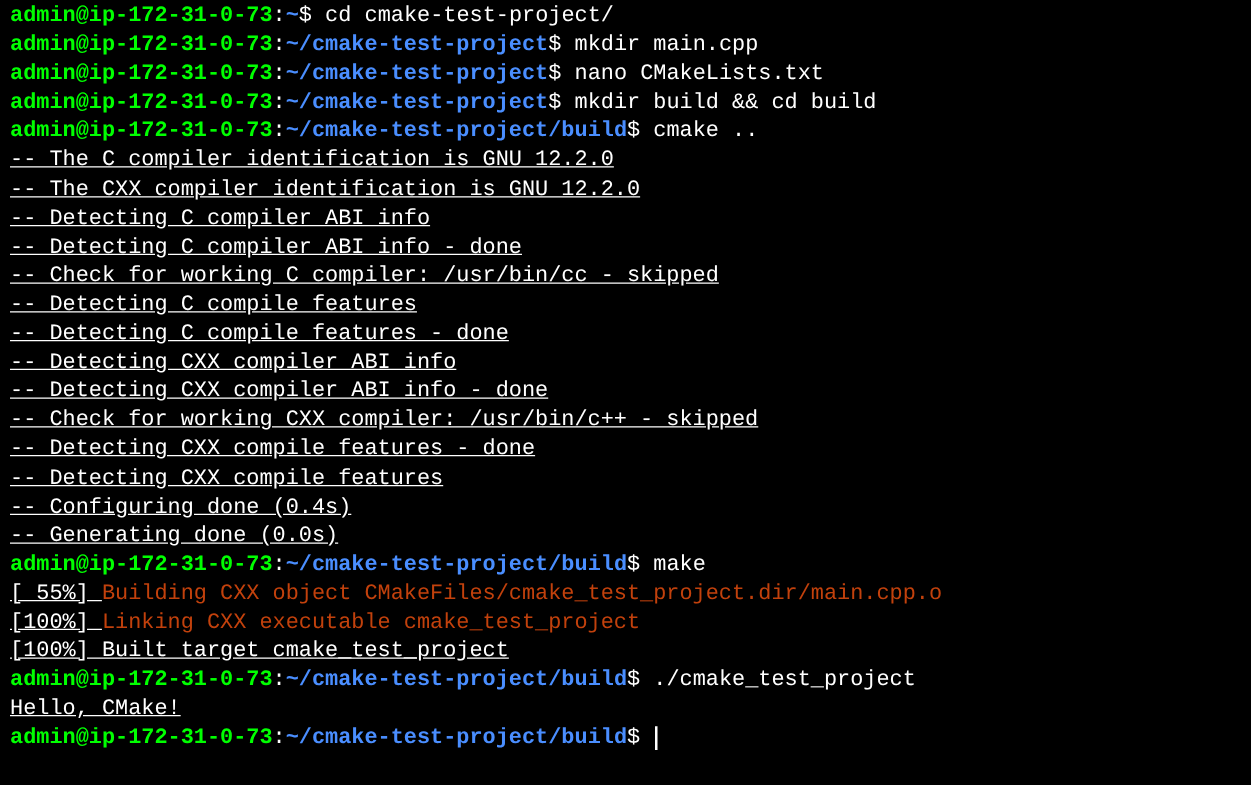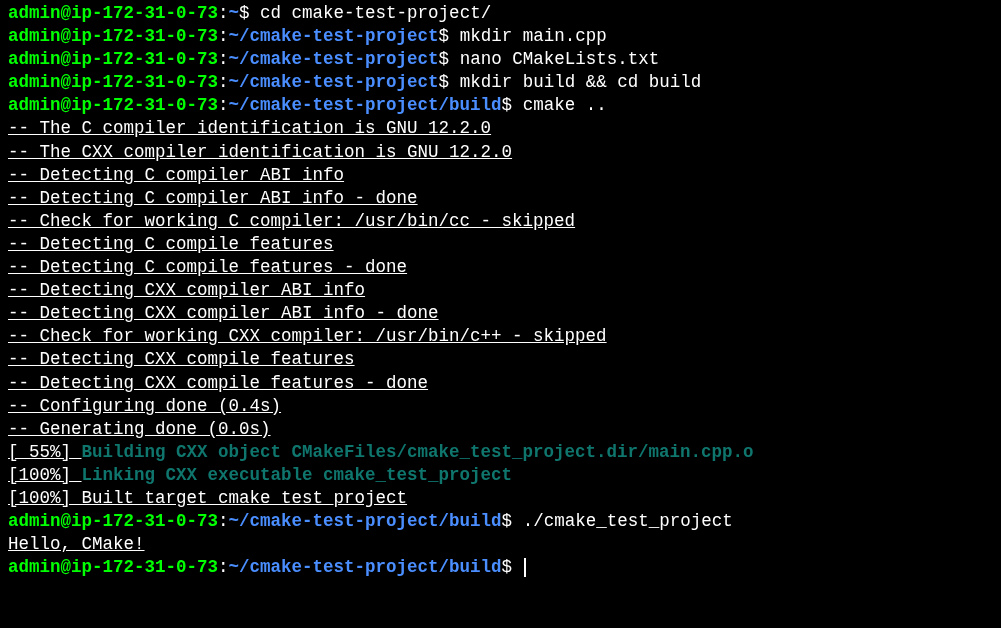--- a/index.html
+++ b/index.html
@@ -38,22 +38,22 @@
       color: #ffffff;
     }
     .cmd {
       color: #ffffff;
     }
     .output {
       color: #ffffff;
       text-decoration: underline;
     }
     .green-text {
-      color: #0f766e;
-      font-weight: bold;
+      color: #c2410c;
+      font-weight: normal;
     }
     .cursor {
       display: inline-block;
       width: 2px;
       height: 1.1em;
       background: #ffffff;
       vertical-align: text-bottom;
       margin-left: 1px;
     }
   </style>
@@ -75,25 +75,26 @@
   <div class="line output">-- The C compiler identification is GNU 12.2.0</div>
   <div class="line output">-- The CXX compiler identification is GNU 12.2.0</div>
   <div class="line output">-- Detecting C compiler ABI info</div>
   <div class="line output">-- Detecting C compiler ABI info - done</div>
   <div class="line output">-- Check for working C compiler: /usr/bin/cc - skipped</div>
   <div class="line output">-- Detecting C compile features</div>
   <div class="line output">-- Detecting C compile features - done</div>
   <div class="line output">-- Detecting CXX compiler ABI info</div>
   <div class="line output">-- Detecting CXX compiler ABI info - done</div>
   <div class="line output">-- Check for working CXX compiler: /usr/bin/c++ - skipped</div>
+  <div class="line output">-- Detecting CXX compile features - done</div>
   <div class="line output">-- Detecting CXX compile features</div>
-  <div class="line output">-- Detecting CXX compile features - done</div>
   <div class="line output">-- Configuring done (0.4s)</div>
   <div class="line output">-- Generating done (0.0s)</div>
 
+  <div class="line"><span class="user-host">admin@ip-172-31-0-73</span><span class="colon">:</span><span class="path">~/cmake-test-project/build</span><span class="dollar">$ </span><span class="cmd">make</span></div>
 
   <div class="line"><span class="output">[ 55%] </span><span class="green-text">Building CXX object CMakeFiles/cmake_test_project.dir/main.cpp.o</span></div>
   <div class="line"><span class="output">[100%] </span><span class="green-text">Linking CXX executable cmake_test_project</span></div>
   <div class="line"><span class="output">[100%] Built target cmake_test_project</span><span class="green-text"></span></div>
 
   <div class="line"><span class="user-host">admin@ip-172-31-0-73</span><span class="colon">:</span><span class="path">~/cmake-test-project/build</span><span class="dollar">$ </span><span class="cmd">./cmake_test_project</span></div>
 
   <div class="line output">Hello, CMake!</div>
 
   <div class="line"><span class="user-host">admin@ip-172-31-0-73</span><span class="colon">:</span><span class="path">~/cmake-test-project/build</span><span class="dollar">$ </span><span class="cmd"></span><span class="cursor"></span></div>

